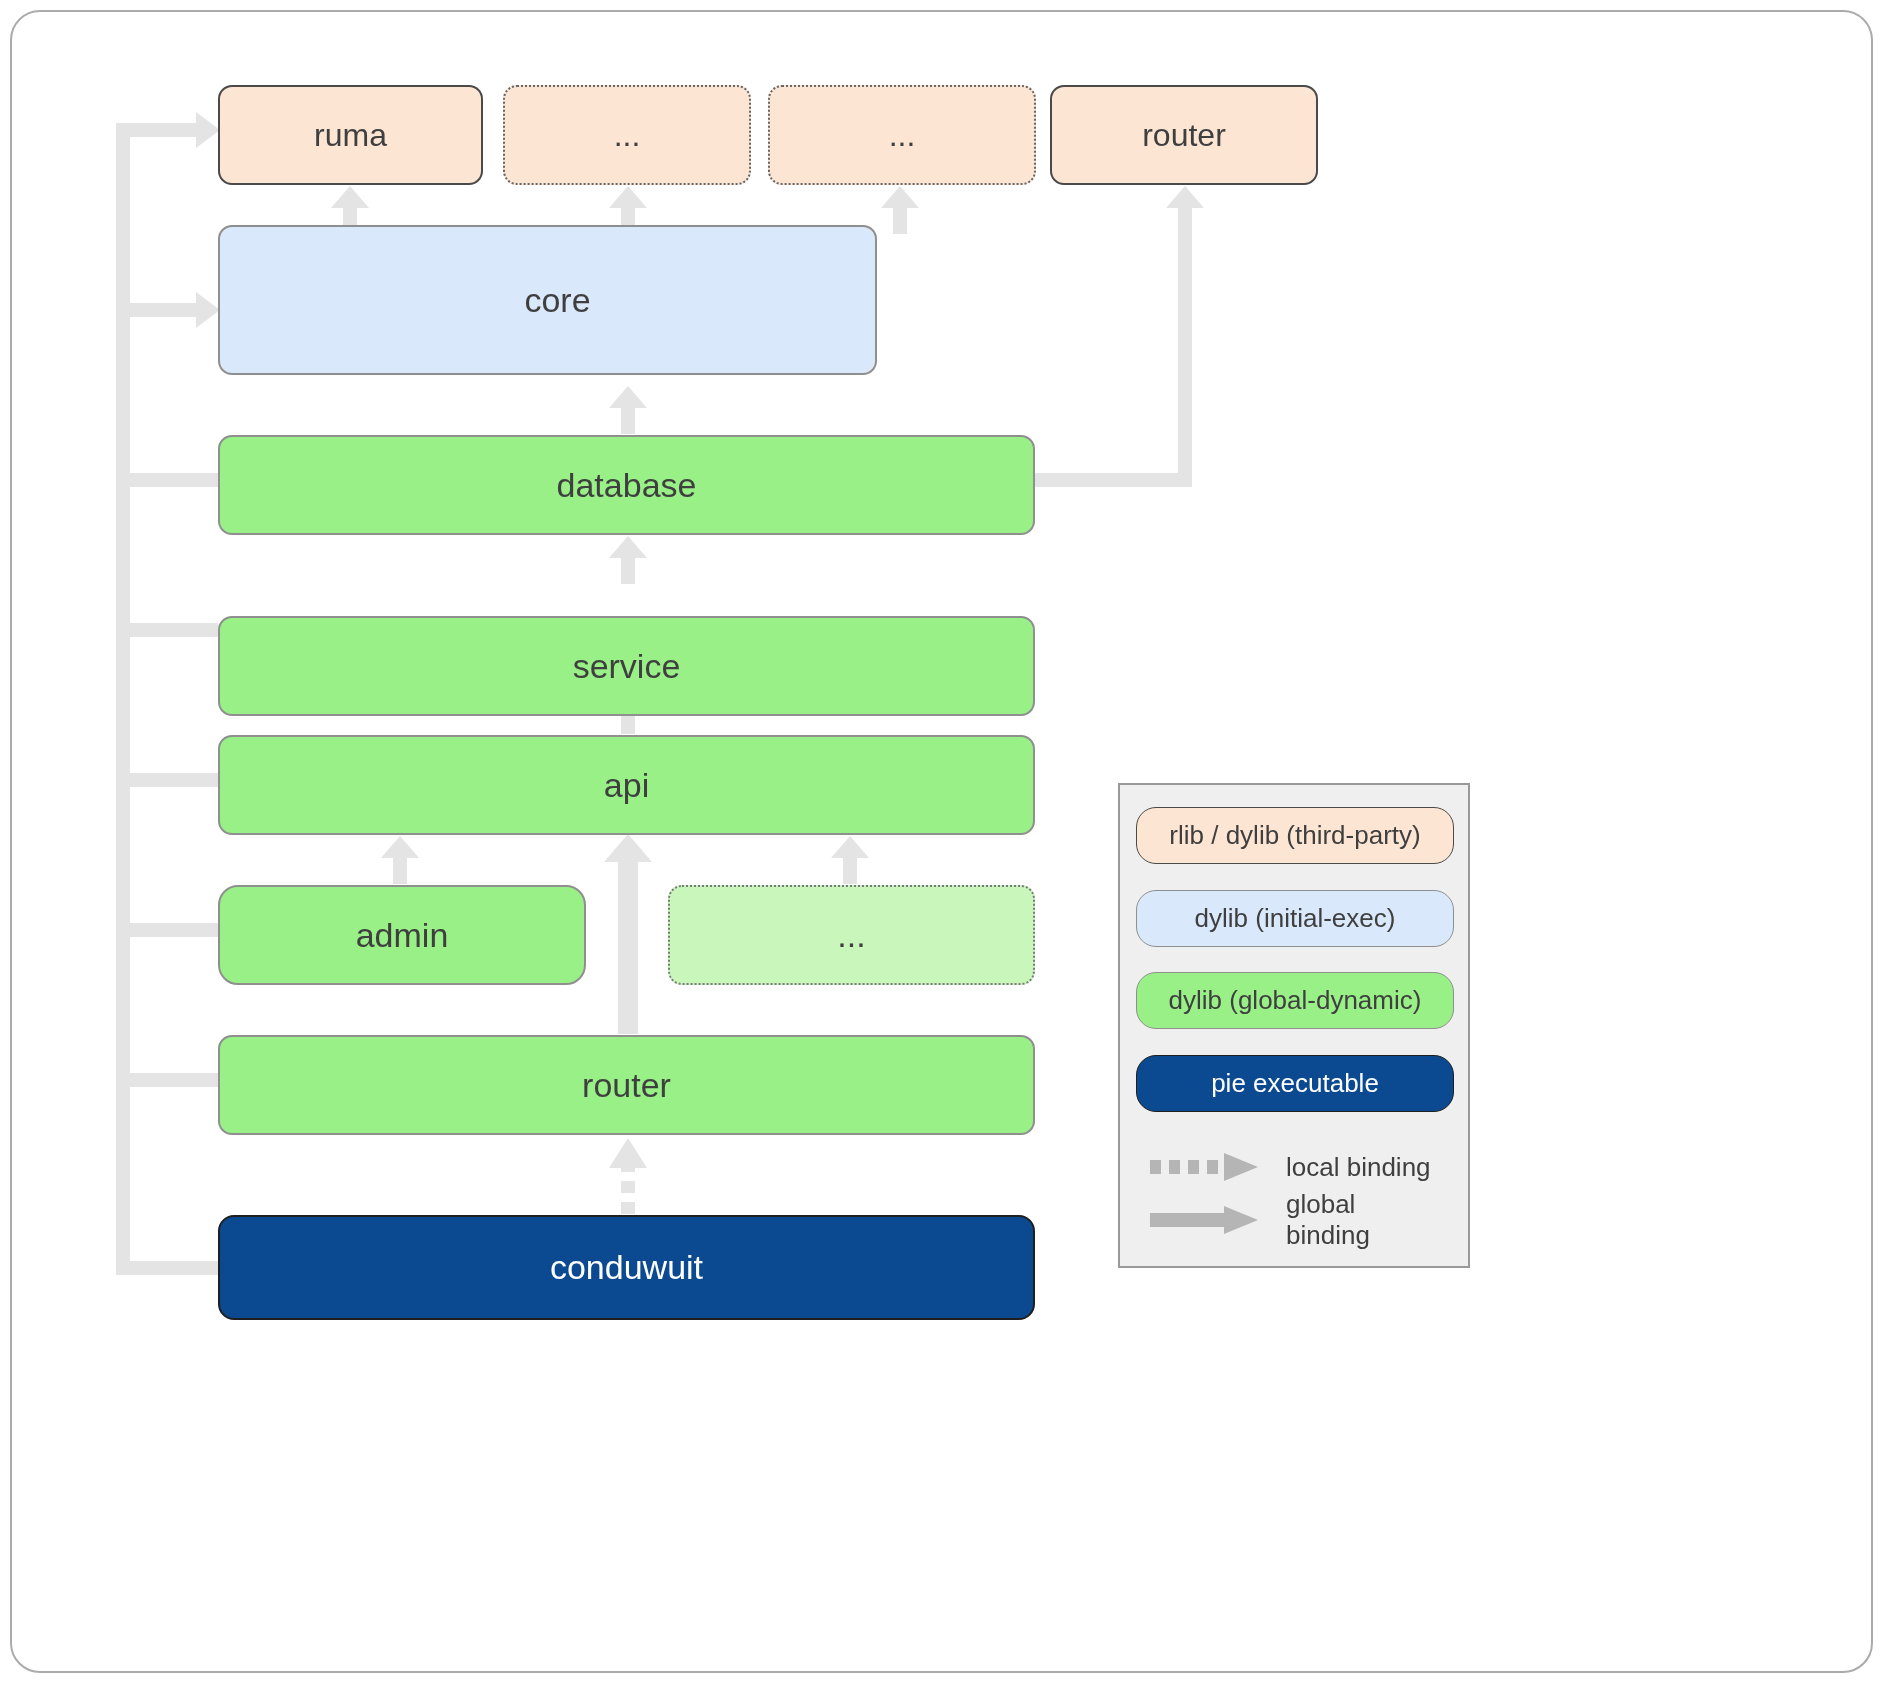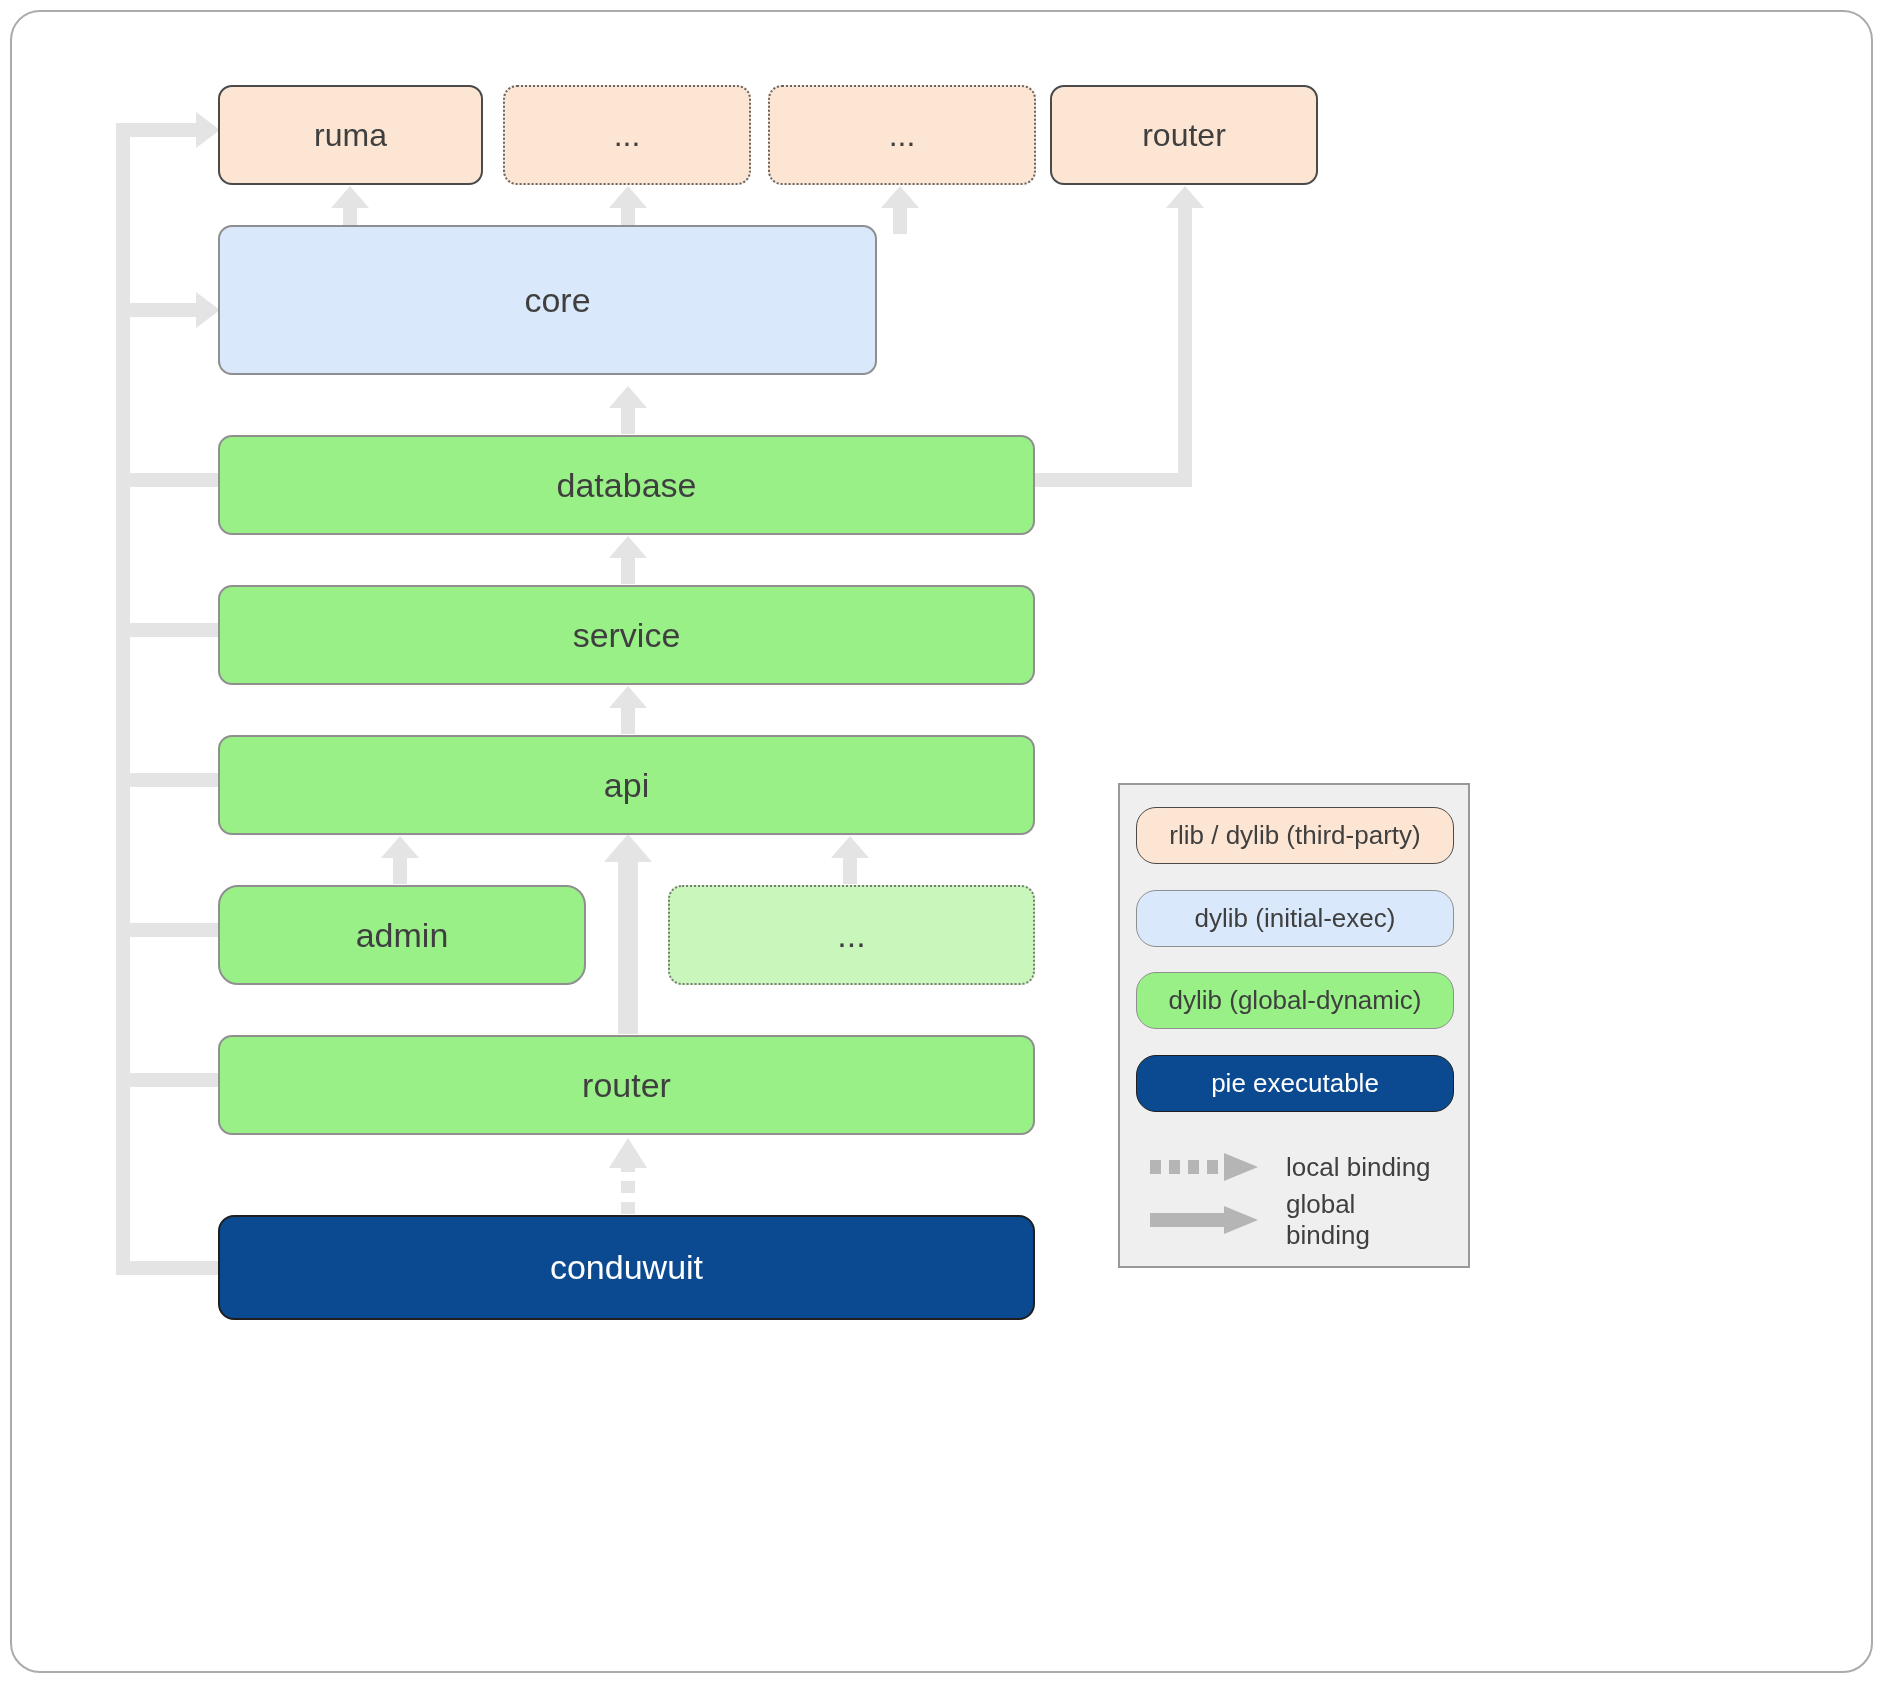--- a/index.html
+++ b/index.html
@@ -149,21 +149,21 @@
   </div>
 
   <div class="node blue" style="left:218px;top:225px;width:659px;height:150px;padding-left:20px;">
     <span>core</span>
   </div>
 
   <div class="node green" style="left:218px;top:435px;width:817px;height:100px;">
     <span>database</span>
   </div>
 
-  <div class="node green" style="left:218px;top:585px;width:817px;height:100px;">
+  <div class="node green" style="left:218px;top:616px;width:817px;height:100px;">
     <span>service</span>
   </div>
 
   <div class="node green" style="left:218px;top:735px;width:817px;height:100px;">
     <span>api</span>
   </div>
 
   <div class="node green" style="left:218px;top:885px;width:368px;height:100px;border-radius:20px;">
     <span>admin</span>
   </div>

